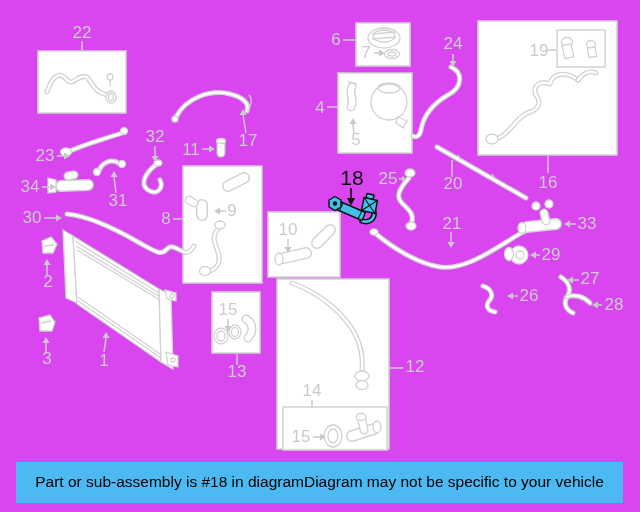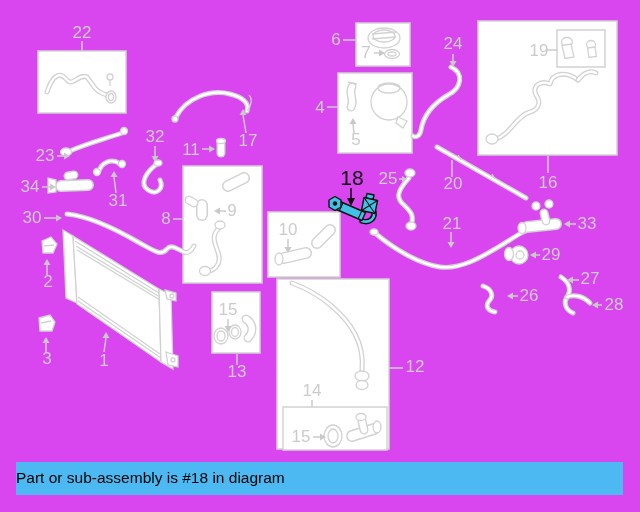--- a/index.html
+++ b/index.html
@@ -23,22 +23,22 @@
   .callout { font-family:"Liberation Sans", sans-serif; font-size:17px; fill:#cbcbcb; text-anchor:middle; }
   .callout.hl { font-size:21px; fill:#0a0a0a; }
 
   
   .p18f { fill:#3fc2e5; stroke:#111111; stroke-width:1.4; stroke-linejoin:round; }
   .p18line { fill:none; stroke:#111111; stroke-width:1.1; }
   .p18tube  { fill:none; stroke:#111111; stroke-width:5.5; stroke-linecap:round; }
   .p18tube2 { fill:none; stroke:#3fc2e5; stroke-width:2.6; stroke-linecap:round; }
   .blkarrow { fill:none; stroke:#111111; stroke-width:1.6; }
 
-  .banner { position:absolute; left:16px; top:462px; width:607px; height:33px;
-            display:flex; flex-direction:row; align-items:center;
+  .banner { position:absolute; left:16px; top:462px; width:607px; height:41px;
+            display:flex; flex-direction:row; justify-content:center; align-items:center;
             text-align:center; font-size:15.5px; line-height:18.5px; }
 </style>
 </head>
 <body>
 
 <div class="stage">
 <svg width="640" height="512" viewBox="0 0 640 512">
 
   <g>
     <rect class="pbox" x="38" y="51" width="88" height="62"></rect>
@@ -332,14 +332,15 @@
         <text x="228" y="315" class="callout">15</text>
         <text x="237" y="377" class="callout">13</text>
         <text x="415" y="372" class="callout">12</text>
         <text x="312" y="396" class="callout">14</text>
         <text x="301" y="442" class="callout">15</text>
       </g>
 </svg>
 
 <div class="banner" style="background: rgb(76, 185, 242); color: rgb(0, 0, 0);">
   <div>Part or sub-assembly is #18 in diagram</div>
+  <div>Diagram may not be specific to your vehicle</div>
 </div>
 </div>
 
 </body></html>

